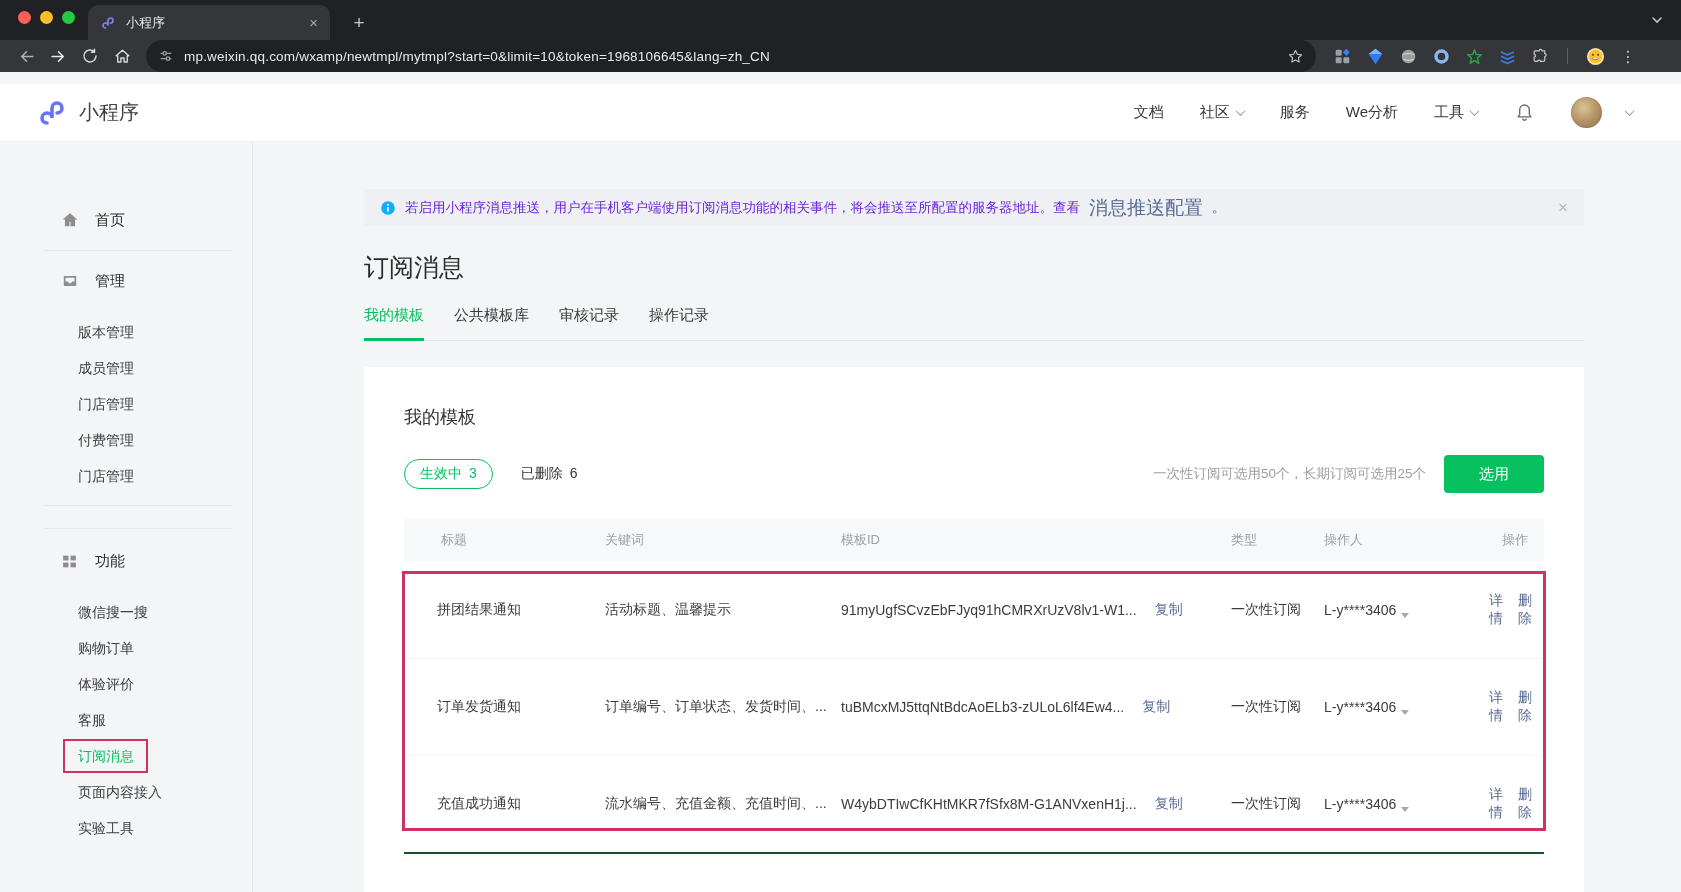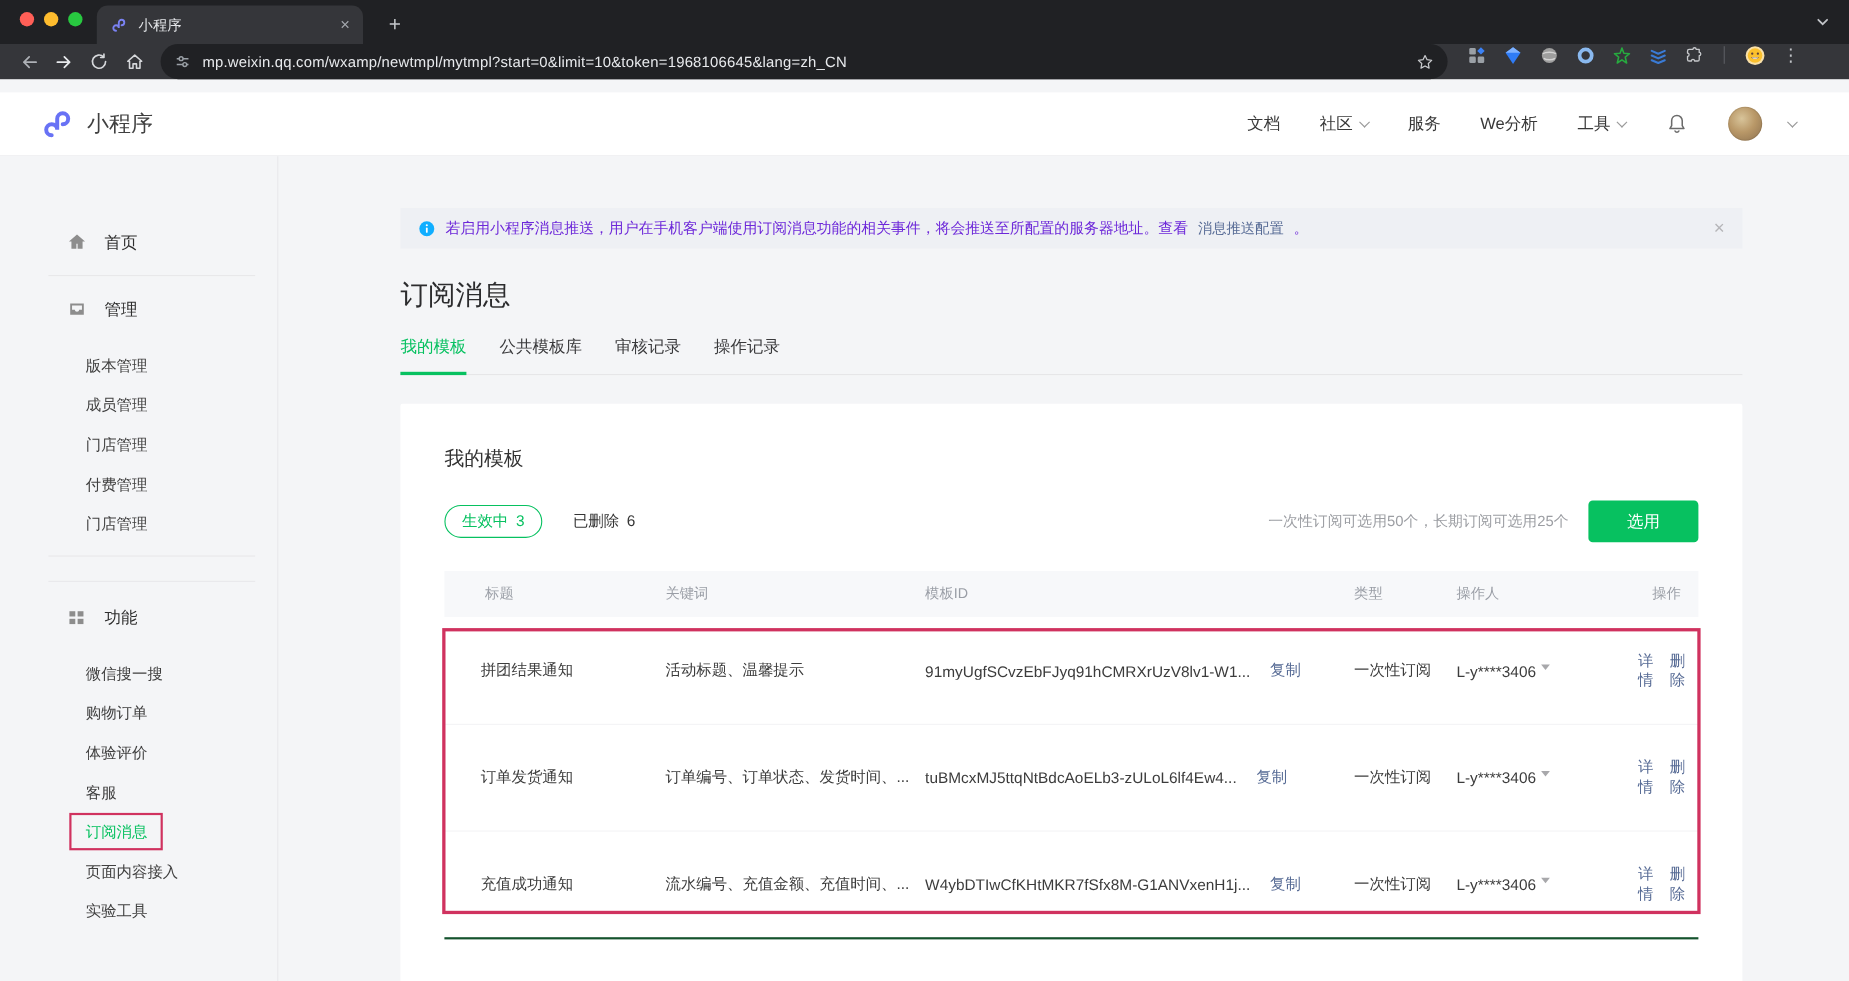--- a/index.html
+++ b/index.html
@@ -11,21 +11,21 @@
   .tabstrip { position:absolute; top:0; left:0; right:0; height:40px; background:#202124; display:flex; align-items:flex-end; }
   .traffic { position:absolute; top:11px; left:18px; display:flex; gap:9px; }
   .traffic span { width:13px; height:13px; border-radius:50%; display:block; }
   .tl-red{background:#ff5f57;} .tl-yellow{background:#febc2e;} .tl-green{background:#28c840;}
   .tab { position:absolute; left:88px; bottom:0; width:242px; height:35px; background:#35363a; border-radius:10px 10px 0 0; display:flex; align-items:center; padding:0 12px; gap:10px; }
   .tab-title { color:#e4e6e9; font-size:13px; flex:1; }
   .tab-close { color:#a3a7ad; font-size:15px; cursor:default; }
   .newtab-btn { position:absolute; left:346px; bottom:6px; color:#c3c6c9; font-size:19px; width:26px; text-align:center; }
   .tabsearch { position:absolute; right:12px; top:9px; width:24px; height:22px; display:flex; align-items:center; justify-content:center; }
 
-  .toolbar { position:absolute; top:40px; left:0; right:0; height:32px; background:#35363a; display:flex; align-items:flex-start; padding:0 10px; }
+  .toolbar { position:absolute; top:40px; left:0; right:0; height:32px; background:#35363a; display:flex; align-items:center; padding:0 10px; }
   .nav-ico { width:32px; height:32px; display:flex; align-items:center; justify-content:center; color:#c0c3c7; }
   .omnibox { margin-left:8px; height:32px; width:1170px; background:#202124; border-radius:16px; display:flex; align-items:center; padding:0 12px; gap:10px; }
   .omni-url { color:#e8eaed; font-size:13.5px; letter-spacing:.2px; flex:1; white-space:nowrap; overflow:hidden; }
   .ext-row { display:flex; align-items:center; gap:13px; margin-left:16px; }
   .ext { width:20px; height:20px; display:flex; align-items:center; justify-content:center; }
   .toolbar-sep { width:1px; height:16px; background:#5b5e63; margin:0 4px; }
   .kebab { color:#c0c3c7; font-size:16px; letter-spacing:0; width:20px; text-align:center; }
 
   
   .app-header { position:absolute; top:84px; left:0; right:0; height:58px; background:#fff; border-bottom:1px solid #f0f0f2; display:flex; align-items:center; padding:0 48px 0 36px; }
@@ -47,21 +47,21 @@
   .side-sub-list { margin-top:26px; }
   .side-sub { height:28px; margin-bottom:8px; display:flex; align-items:center; padding-left:78px; font-size:14px; color:#404040; cursor:pointer; position:relative; }
   .side-sub.active { color:#07c160; }
   .ann-side { position:absolute; left:63px; top:-4px; width:85px; height:34px; border:2.5px solid #d0325f; pointer-events:none; }
 
   .main { position:absolute; top:0; left:253px; right:0; bottom:0; overflow:hidden; }
   .content { margin:47px 97px 0 111px; }
 
   .banner { height:37px; background:#eef0f4; display:flex; align-items:center; padding:0 16px; gap:9px; }
   .banner-text { font-size:13.5px; color:#6d28d9; }
-  .banner-link { font-size:13px; color:#576b95; cursor:pointer;font-family:Liberation Mono, monospace; }
+  .banner-link { font-size:19px; color:#576b95; cursor:pointer;font-family:Liberation Mono, monospace; }
   .banner-close { margin-left:auto; color:#b5b5b8; font-size:17px; cursor:pointer; }
 
   .page-title { margin-top:25px; font-size:25px; font-weight:500; color:#2c2c2e; }
   .tabs { margin-top:22px; display:flex; gap:30px; border-bottom:1px solid #e6e6e8; }
   .tab-item { font-size:15px; color:#3a3a3c; padding-bottom:13px; cursor:pointer; border-bottom:3px solid transparent; margin-bottom:-1px; }
   .tab-item.active { color:#07c160; border-bottom-color:#07c160; }
 
   .card { margin-top:26px; background:#fff; border-radius:2px; padding:38px 40px 40px; height:560px; }
   .card-title { font-size:18px; font-weight:500; color:#333; }
   .filter-row { margin-top:26px; display:flex; align-items:center; }
@@ -75,21 +75,21 @@
   .thead { background:#f7f8fa; height:42px; font-size:13px; color:#9a9ea6; }
   .thead .c1 { padding-left:37px; }
   .thead .c6 { justify-self:end; padding-right:16px; }
   .rows-wrap { position:relative; border-bottom:2px solid #14532d; }
   .t-row { height:97px; font-size:14px; color:#3c3c3c; }
   .t-row + .t-row { border-top:1px solid #f3f3f5; }
   .t-row .c1 { padding-left:33px; }
   .cell-id { display:flex; align-items:center; gap:18px; }
   .id-text { max-width:300px; white-space:nowrap; overflow:hidden; }
   .link { color:#576b95; cursor:pointer; }
-  .cell-op { display:flex; align-items:flex-start; gap:5px; cursor:pointer; }
+  .cell-op { display:flex; align-items:flex-end; gap:5px; cursor:pointer; }
   .caret { width:0; height:0; border-left:4px solid transparent; border-right:4px solid transparent; border-top:5px solid #a8a8ab; margin-top:2px; }
   .cell-actions { justify-self:end; padding-right:16px; display:flex; gap:15px; }
   .ann-rows { position:absolute; left:-2px; right:-2px; top:10px; height:260px; border:3px solid #d0325f; pointer-events:none; }
 </style>
 </head>
 <body>
 
 <div class="screen">
 
   <div class="tabstrip">

